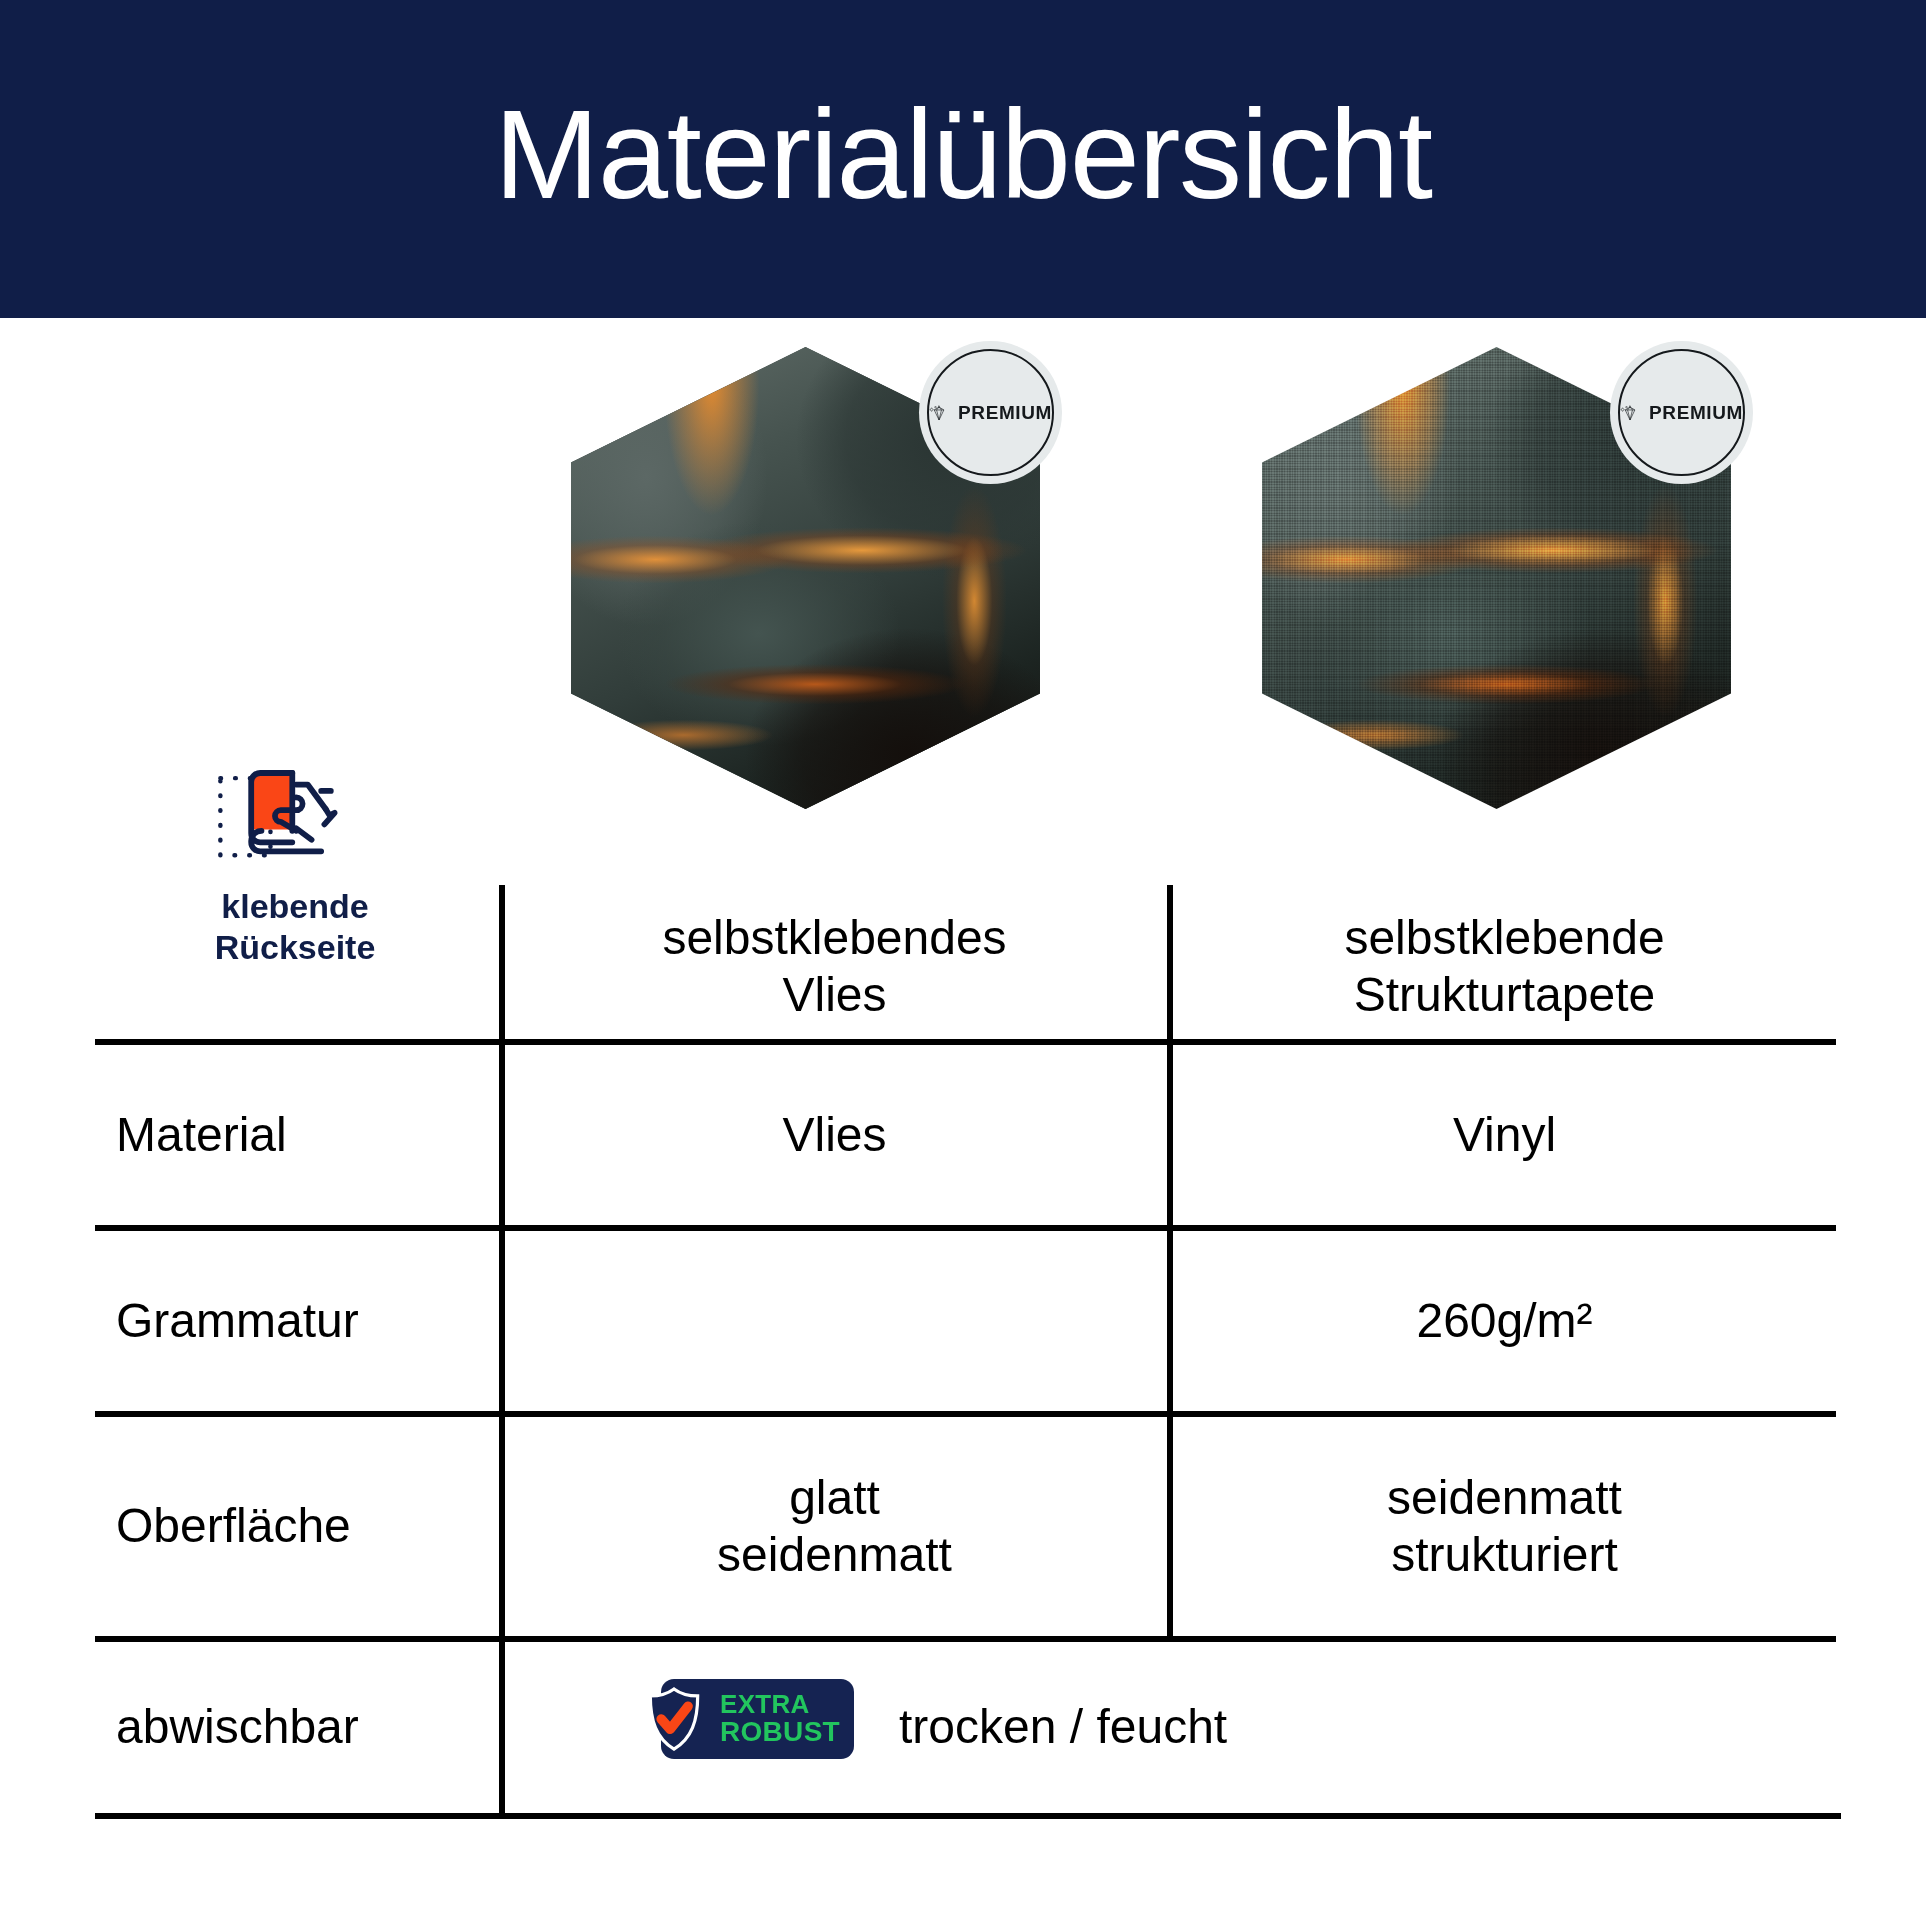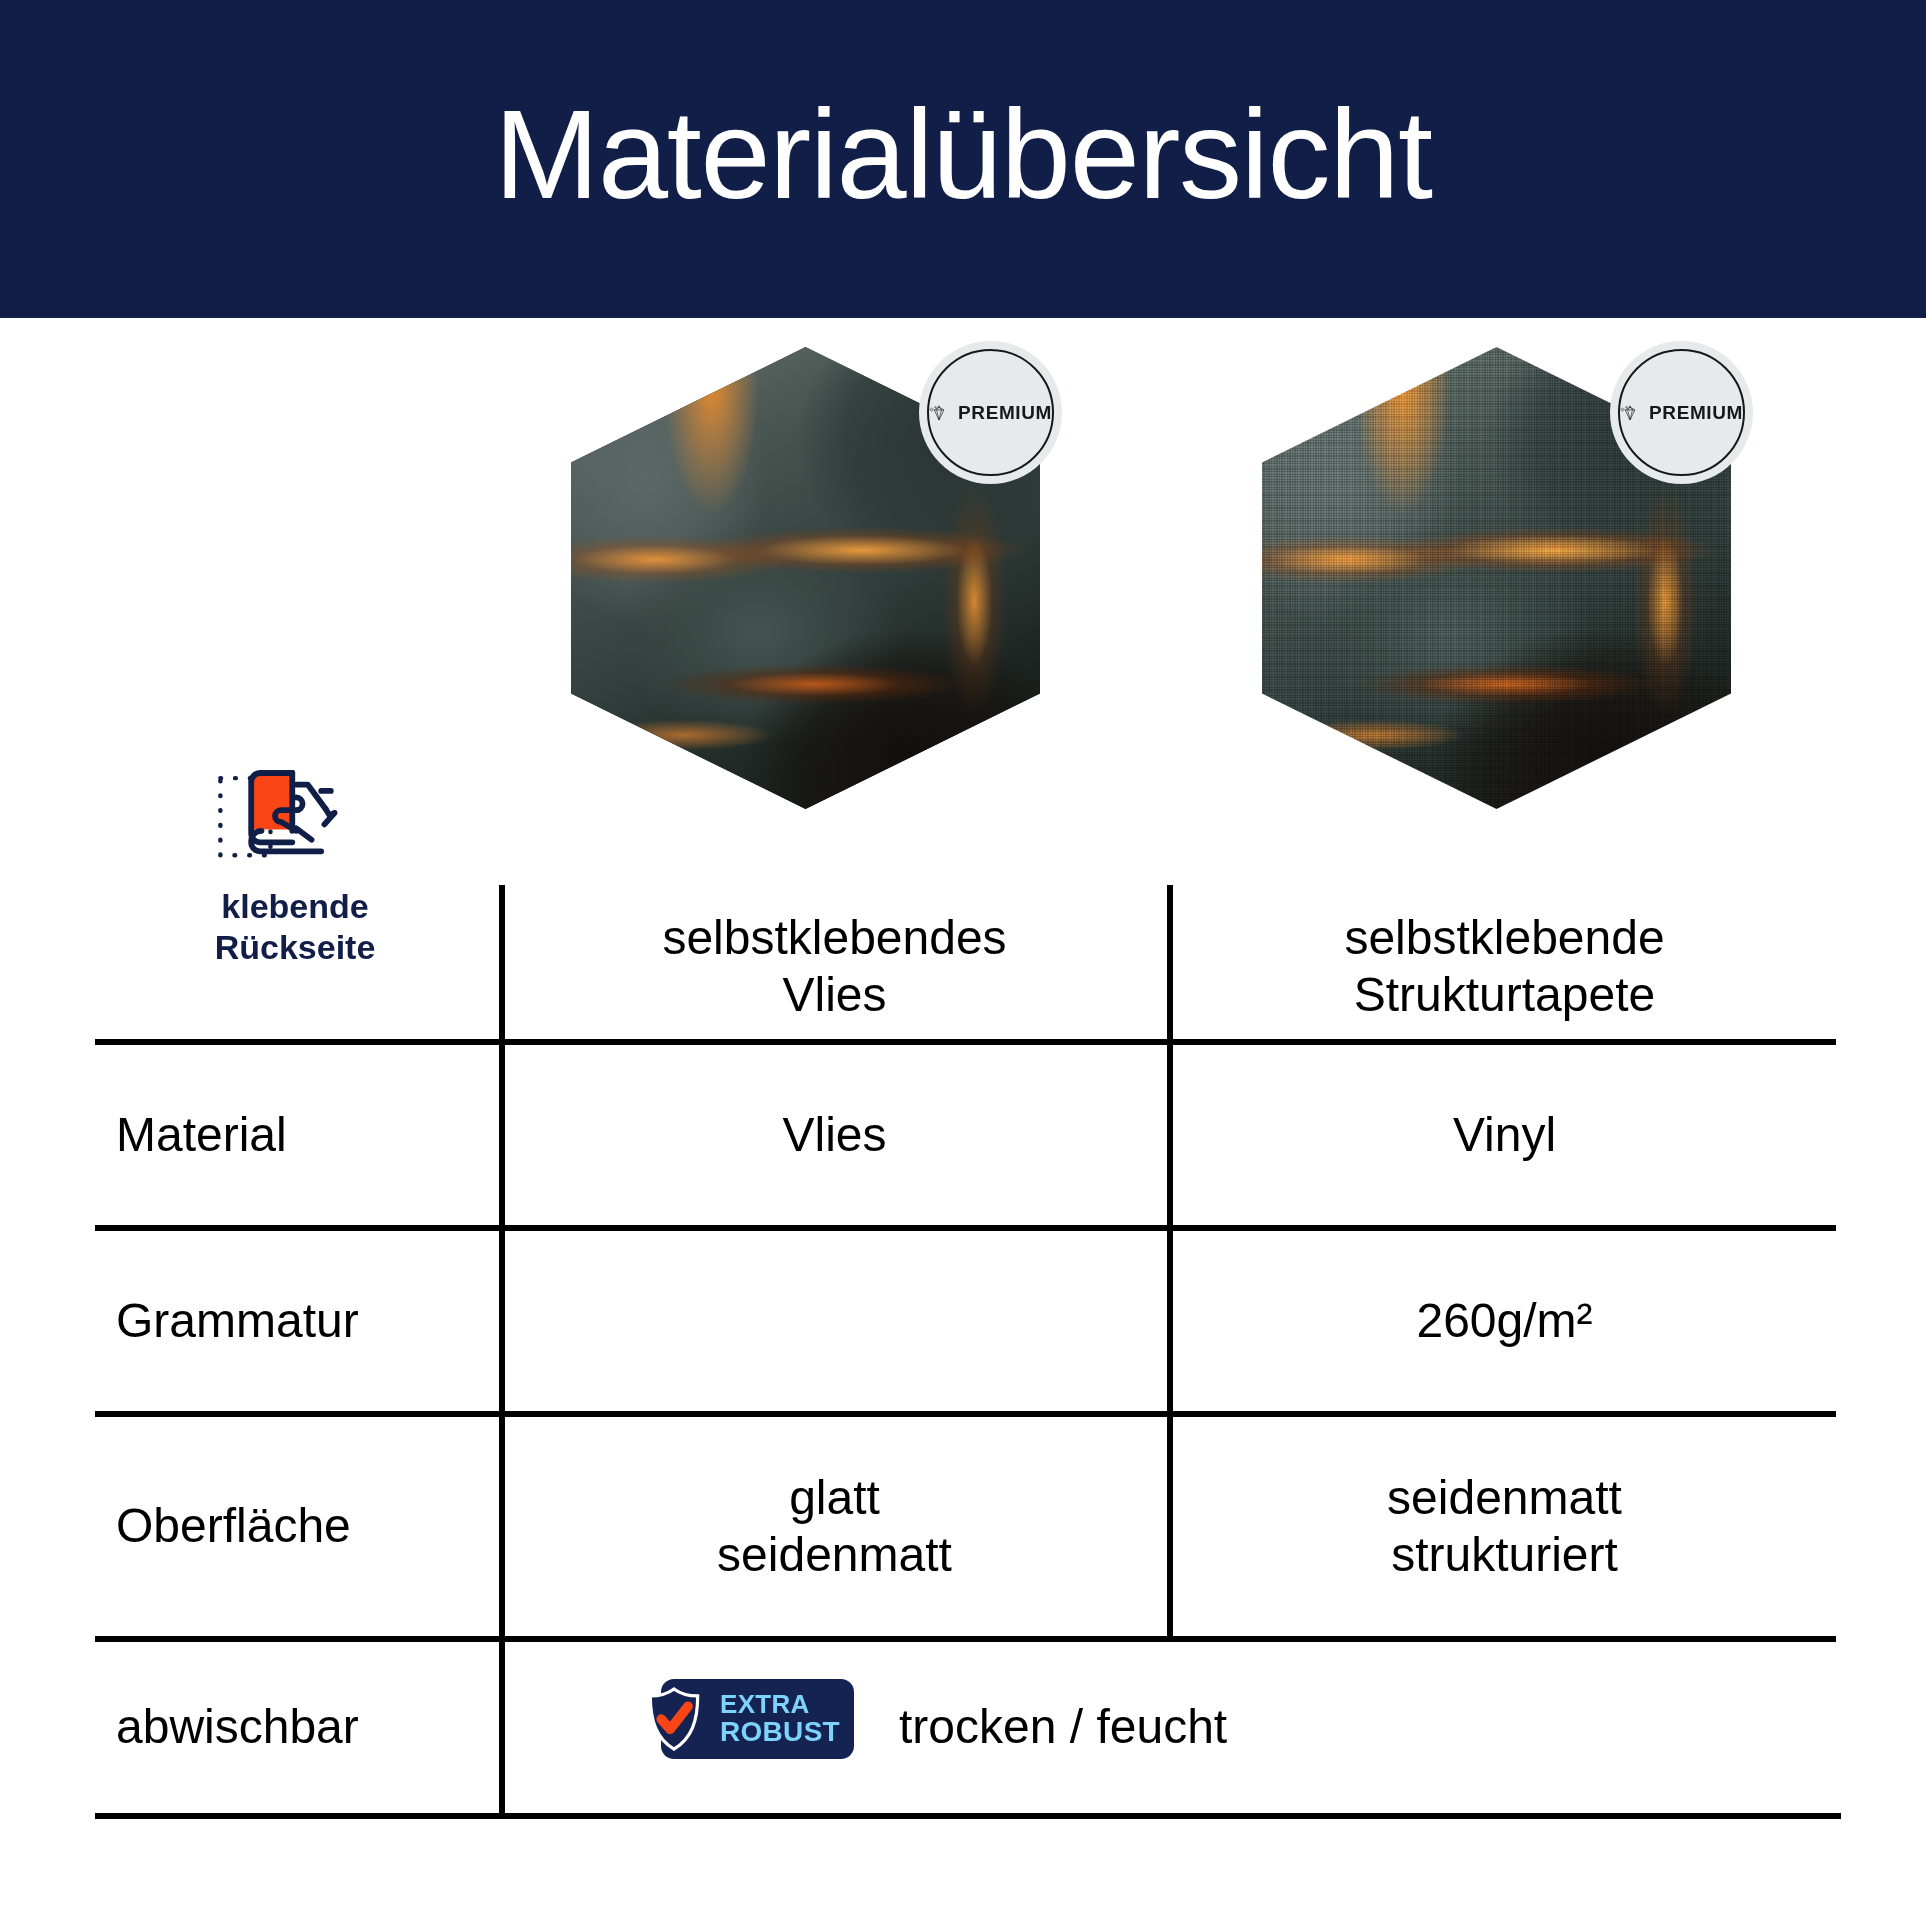--- a/index.html
+++ b/index.html
@@ -100,21 +100,21 @@
     color:#101e48;font-weight:bold;font-size:34px;line-height:1.22;text-align:center;
   }
   
   .robust-badge{
     position:absolute;left:661px;top:1679px;
     width:193px;height:80px;background:#152352;border-radius:13px;
     display:flex;align-items:center;
   }
   .robust-shield{position:absolute;left:-14px;top:7.7px;width:54px;height:64px;}
   .robust-text{
-    margin-left:59px;color:#7dd3fc;font-weight:bold;
+    margin-left:59px;color:#22c55e;font-weight:bold;
     font-size:26px;line-height:1.02;letter-spacing:0.3px;
   }
   .robust-line2{font-size:28px;}
 </style>
 </head>
 <body>
 
 <div class="header">
   <div class="header-title">Materialübersicht</div>
 </div>

